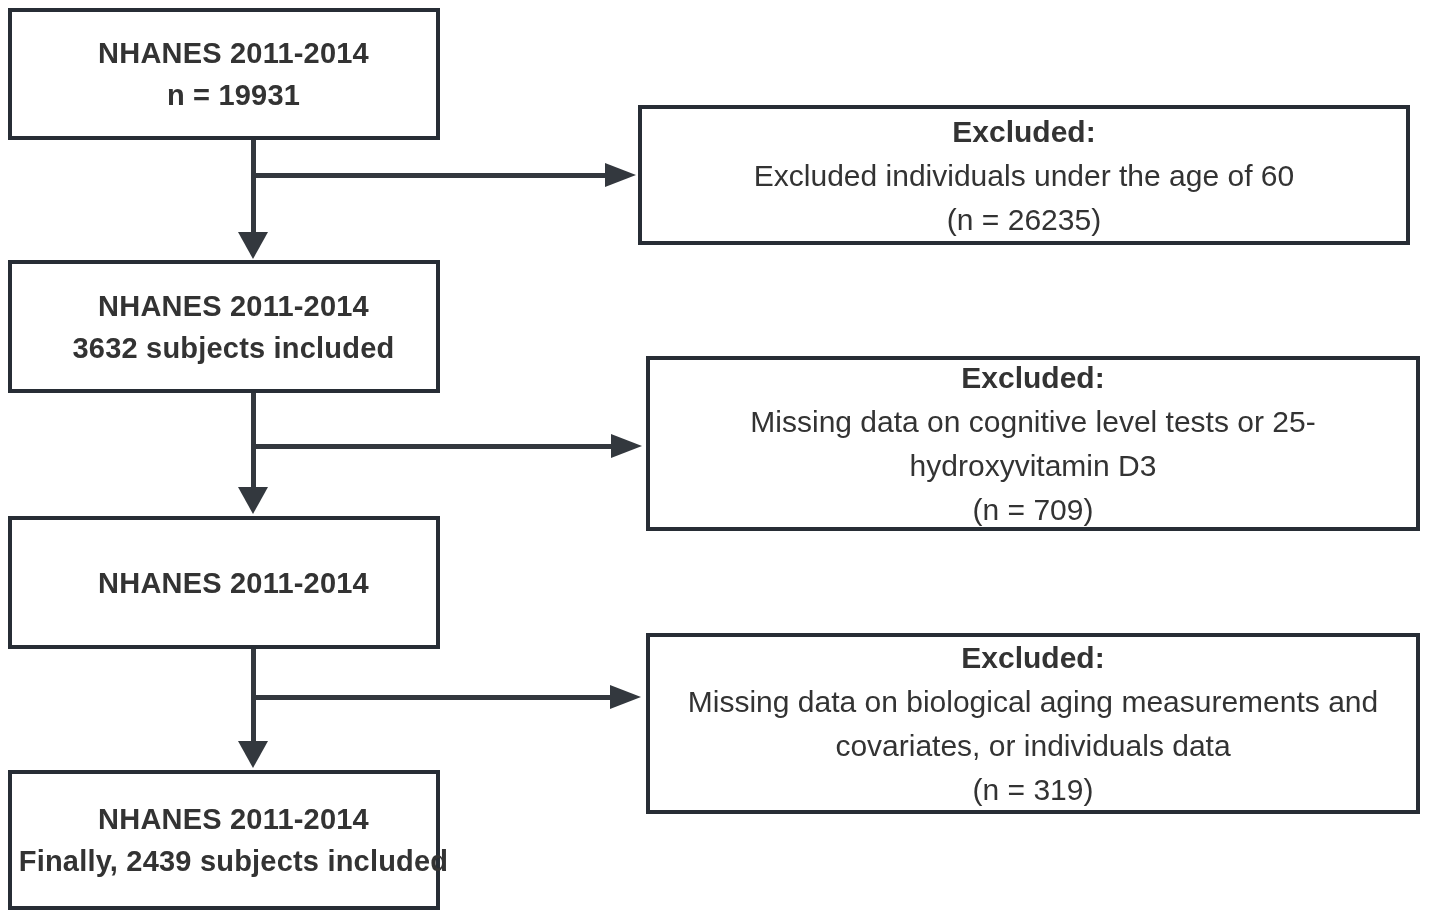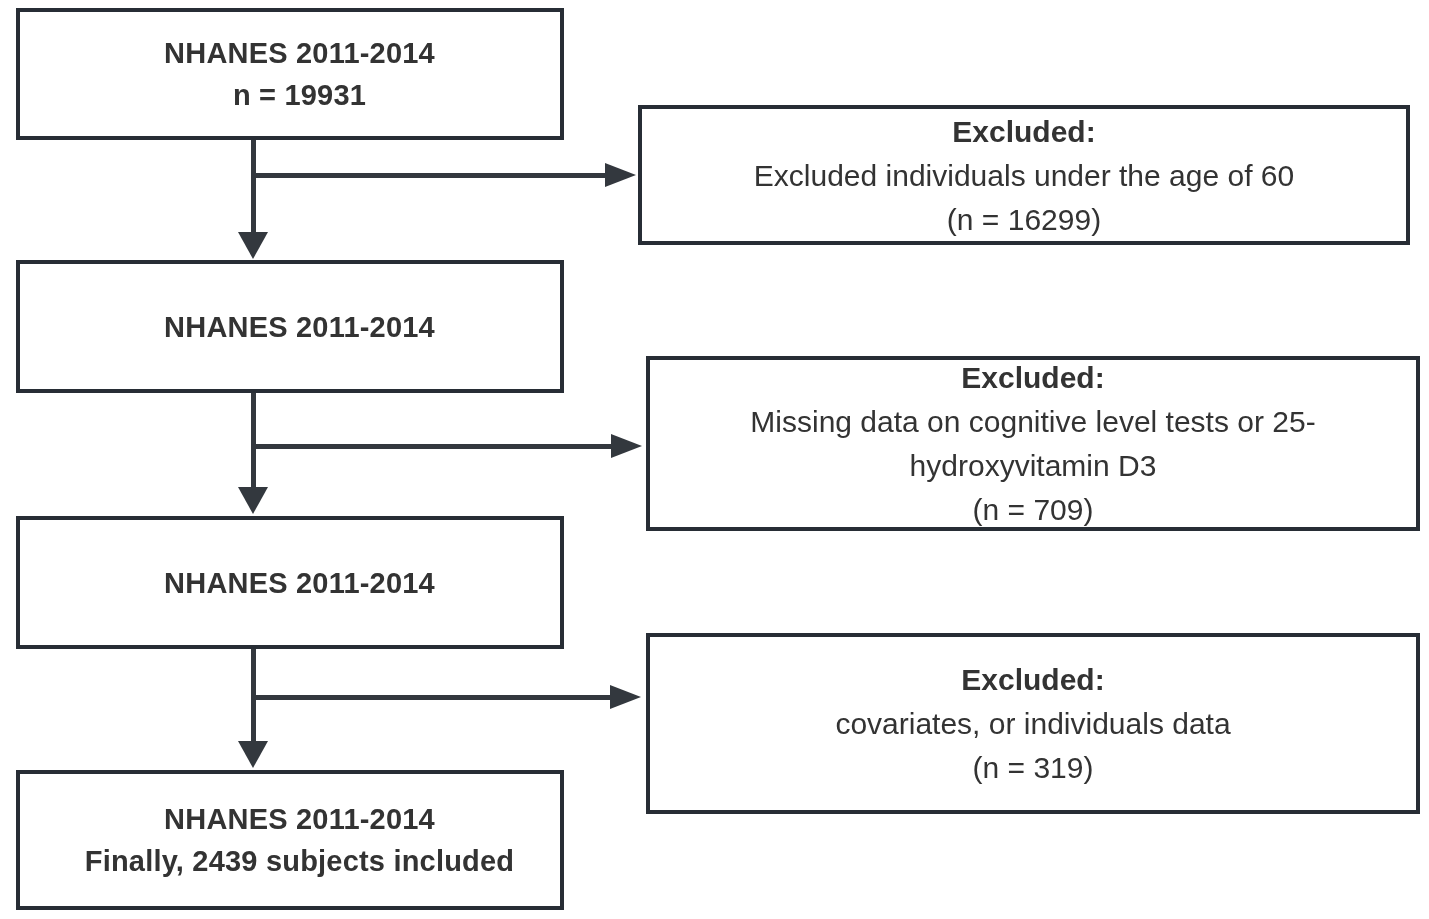--- a/index.html
+++ b/index.html
@@ -23,22 +23,22 @@
     position:absolute;
     background:#fff;
     border:4px solid var(--border);
     display:flex;
     flex-direction:column;
     align-items:center;
     justify-content:center;
     text-align:center;
   }
   .cohort-box{
-    left:16px;
-    width:548px;
+    left:8px;
+    width:432px;
     padding-left:19px;
   }
   .cohort-box .line{
     font-weight:bold;
     font-size:29px;
     line-height:42px;
     white-space:nowrap;
     letter-spacing:0.2px;
   }
   .excl-box .heading{
@@ -83,46 +83,48 @@
 
 <div id="canvas">
 
   <div class="box cohort-box" style="top:8px;height:132px;">
     <div class="line">NHANES 2011-2014</div>
     <div class="line">n = 19931</div>
   </div>
 
   <div class="box cohort-box" style="top:260px;height:133px;">
     <div class="line">NHANES 2011-2014</div>
+    <div class="line">3632 subjects included</div>
   </div>
 
   <div class="box cohort-box" style="top:516px;height:133px;">
     <div class="line">NHANES 2011-2014</div>
   </div>
 
   <div class="box cohort-box" style="top:770px;height:140px;">
     <div class="line">NHANES 2011-2014</div>
     <div class="line">Finally, 2439 subjects included</div>
   </div>
 
   <div class="box excl-box" style="left:638px;top:105px;width:772px;height:140px;">
     <div class="heading">Excluded:</div>
     <div class="body-line">Excluded individuals under the age of 60</div>
-    <div class="count">(n = 16299)</div>
+    <div class="count">(n = 26235)</div>
   </div>
 
   <div class="box excl-box" style="left:646px;top:356px;width:774px;height:175px;">
     <div class="heading">Excluded:</div>
     <div class="body-line">Missing data on cognitive level tests or 25-</div>
     <div class="body-line">hydroxyvitamin D3</div>
     <div class="count">(n = 709)</div>
   </div>
 
   <div class="box excl-box" style="left:646px;top:633px;width:774px;height:181px;">
     <div class="heading">Excluded:</div>
+    <div class="body-line">Missing data on biological aging measurements and</div>
     <div class="body-line">covariates, or individuals data</div>
     <div class="count">(n = 319)</div>
   </div>
 
   <div class="vline" style="left:251px;top:140px;height:94px;"></div>
   <div class="arrow-down" style="left:238px;top:232px;"></div>
   <div class="hline" style="left:251px;top:173px;width:356px;"></div>
   <div class="arrow-right" style="left:605px;top:163px;"></div>
 
   <div class="vline" style="left:251px;top:393px;height:96px;"></div>

